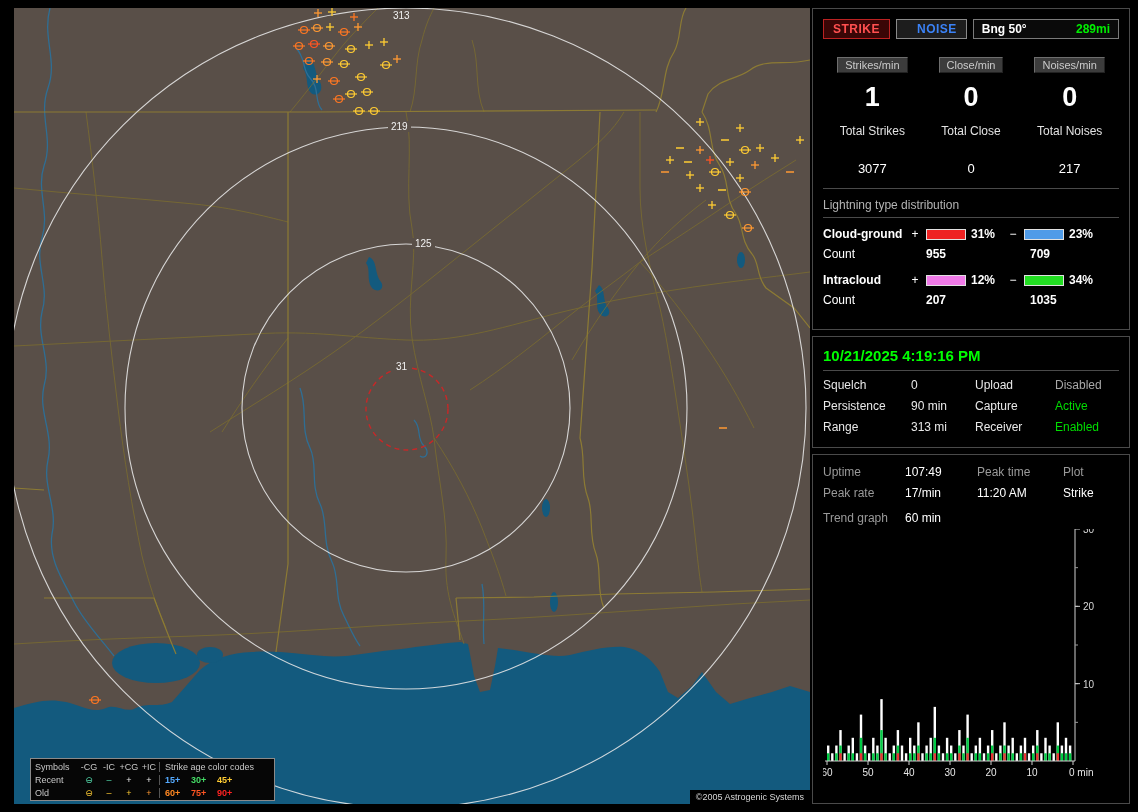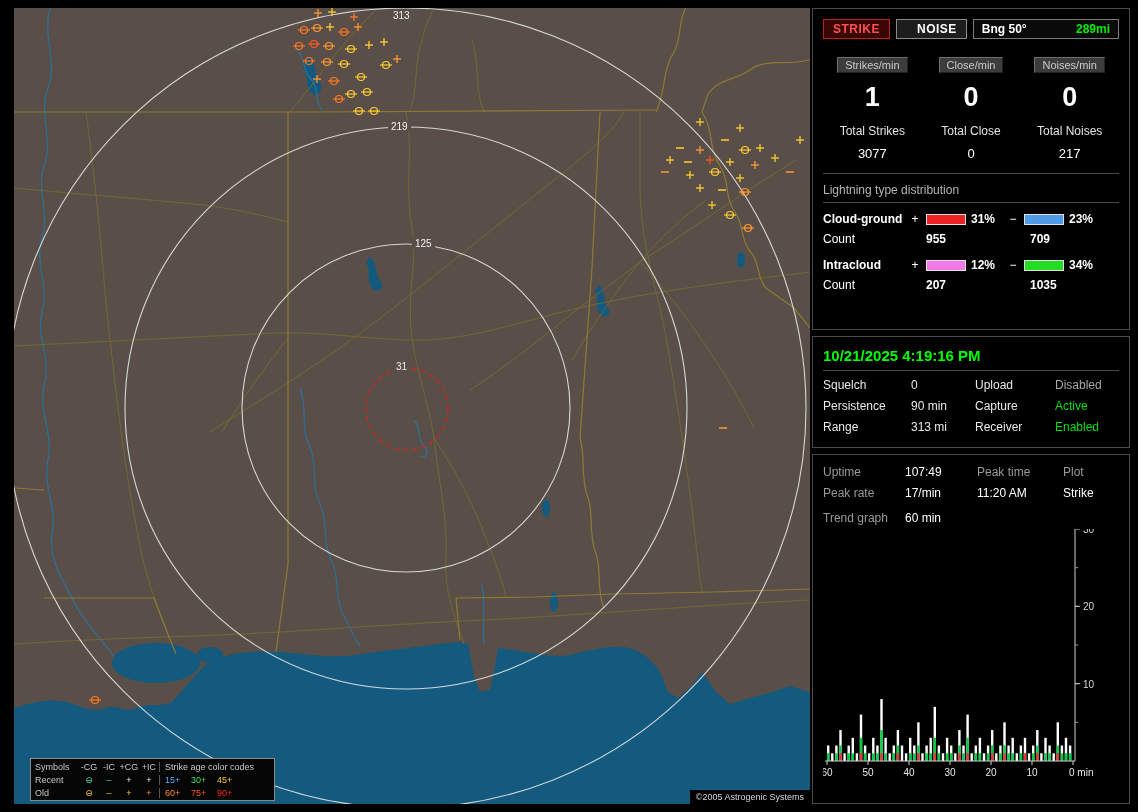--- a/index.html
+++ b/index.html
@@ -15,41 +15,41 @@
   #rl-125{left:398px;top:230px;}
   #rl-31{left:379px;top:353px;}
 
   
   .legend{position:absolute;left:16px;bottom:3px;z-index:4;width:243px;background:#060606;border:1px solid #8a8a8a;font-size:9px;color:#c8c8c8;padding:1px 0;}
   .lg-row{display:flex;align-items:center;height:13px;}
   .lg-c0{width:44px;padding-left:4px;color:#c8c8c8;}
   .lg-c{width:20px;text-align:center;}
   .lg-age-title{flex:1;border-left:1px solid #555;padding-left:5px;color:#c8c8c8;}
   .lg-age{flex:1;border-left:1px solid #555;padding-left:5px;display:flex;}
-  .lg-a{width:26px;font-weight:normal;}
+  .lg-a{width:26px;font-weight:bold;}
   .copyright{position:absolute;right:0;bottom:0;z-index:4;background:#000;color:#d8d8d8;font-size:9px;padding:2px 6px;}
 
   
   .panel{position:absolute;left:812px;top:8px;width:318px;height:796px;display:flex;flex-direction:column;gap:6px;}
   .box{background:#000;border:1px solid #4a4a4a;box-sizing:border-box;padding:10px;}
   .box1{height:322px;}
   .box2{height:112px;}
   .box3{flex:1;}
 
   .top-row{display:flex;align-items:center;margin-bottom:16px;}
   .btn{font-size:12px;font-weight:bold;padding:2px 9px;margin-right:6px;cursor:default;letter-spacing:0.5px;}
   .btn-strike{background:#3a0606;border:1px solid #bb2222;color:#ff5050;}
-  .btn-noise{background:#1d1d1d;border:1px solid #8a8a8a;color:#ffffff;padding-left:20px;}
+  .btn-noise{background:#1d1d1d;border:1px solid #8a8a8a;color:#3b82f6;padding-left:20px;}
   .bng-chip{margin-left:auto;width:132px;display:flex;justify-content:space-between;align-items:center;padding:2px 8px;border:1px solid #7a7a7a;background:#0a0a0a;font-size:12px;font-weight:bold;color:#fff;}
 
   .stats-row{display:flex;}
   .stat-col{flex:1;text-align:center;}
   .stat-chip{display:inline-block;background:#3c3c3c;color:#cacaca;font-size:11px;padding:1px 7px;border-style:solid;border-width:1px;border-color:#6e6e6e #222 #222 #6e6e6e;}
   .rate{font-size:27px;font-weight:bold;color:#fff;margin:9px 0 11px;}
-  .total-label{font-size:12px;color:#e2e2e2;margin-bottom:8px;}
+  .total-label{font-size:12px;color:#e2e2e2;margin-bottom:23px;}
   .total-value{font-size:13px;color:#fff;}
 
   .divider{border-top:1px solid #4a4a4a;margin:12px 0 9px;}
   .dist-title{color:#b4b4b4;font-size:12px;padding-bottom:5px;border-bottom:1px solid #4a4a4a;margin-bottom:9px;}
   .dist-row{display:flex;align-items:center;font-size:12px;color:#fff;margin-bottom:6px;}
   .dist-label{width:86px;font-weight:bold;}
   .sign{width:12px;text-align:center;}
   .chip{width:38px;height:9px;border:1px solid #e0e0e0;margin:0 5px;}
   .pct{width:36px;font-weight:bold;}
   .count-row{display:flex;font-size:12px;color:#fff;margin-bottom:12px;}

